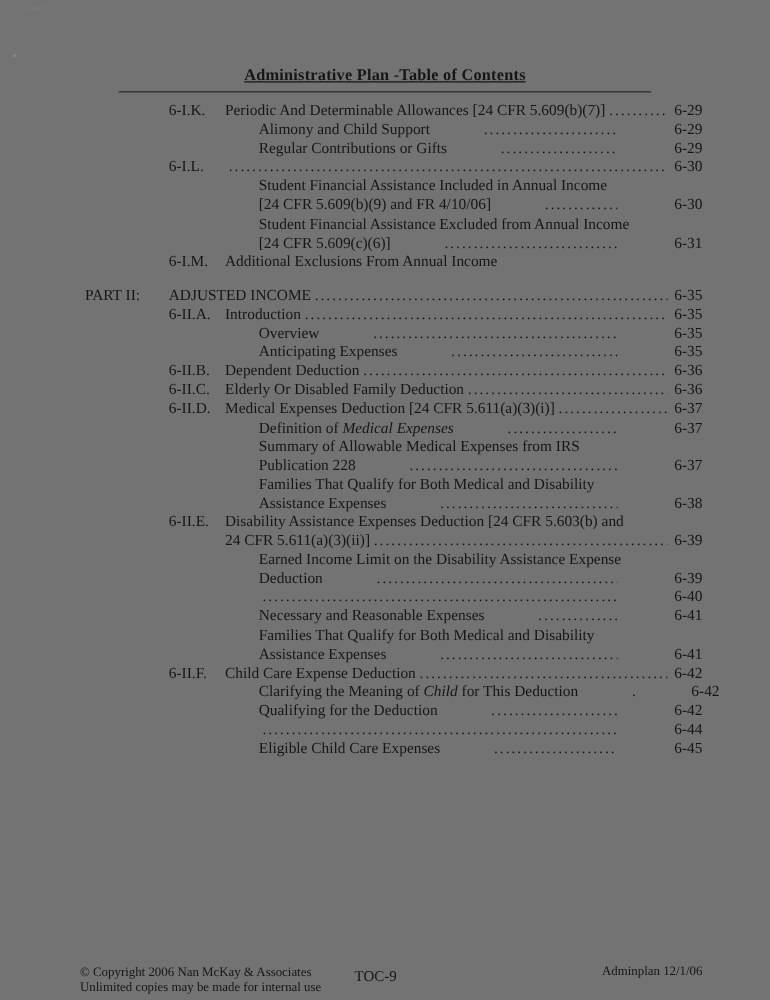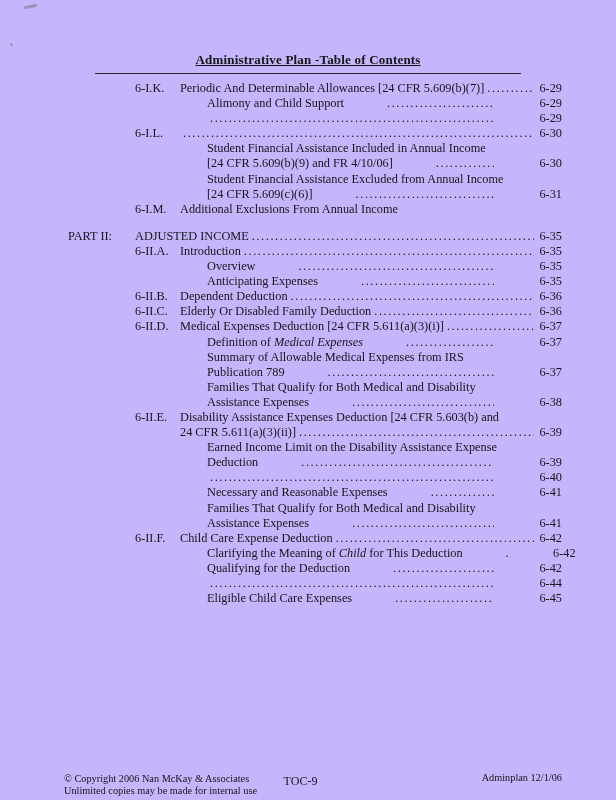--- a/index.html
+++ b/index.html
@@ -6,21 +6,21 @@
   html, body { margin: 0; padding: 0; }
   body {
     width: 616px; height: 800px;
     background: #e8e8e6;
     font-family: "Liberation Serif", serif;
     color: #161616;
   }
   .page {
     position: relative;
     width: 616px; height: 800px;
-    background: #c4b5fd;
+    background: #737373;
     overflow: hidden;
   }
   .artifact-dash {
     position: absolute; left: 24px; top: 5px;
     width: 13px; height: 3px; border-radius: 2px;
     background: #7a7a7a; transform: rotate(-12deg); opacity: .55;
   }
   .artifact-dot {
     position: absolute; left: 10px; top: 43px;
     width: 3px; height: 3px; border-radius: 50%;
@@ -85,20 +85,21 @@
         <span class="txt">Periodic And Determinable Allowances [24 CFR 5.609(b)(7)]</span>
         <span class="dots">............................................................................................................................................................................................................................</span>
         <span class="pg">6-29</span>
       </div>
       <div class="row sub">
         <span class="txt">Alimony and Child Support</span>
         <span class="dots">............................................................................................................................................................................................................................</span>
         <span class="pg">6-29</span>
       </div>
       <div class="row sub">
+        <span class="txt">Regular Contributions or Gifts</span>
         <span class="dots">............................................................................................................................................................................................................................</span>
         <span class="pg">6-29</span>
       </div>
       <div class="row sec">
         <span class="num-sec">6-I.L.</span>
         <span class="dots">............................................................................................................................................................................................................................</span>
         <span class="pg">6-30</span>
       </div>
       <div class="row sub">
         <span class="txt">Student Financial Assistance Included in Annual Income</span>
@@ -163,21 +164,21 @@
       </div>
       <div class="row sub">
         <span class="txt"><span>Definition of </span><span class="it">Medical Expenses</span></span>
         <span class="dots">............................................................................................................................................................................................................................</span>
         <span class="pg">6-37</span>
       </div>
       <div class="row sub">
         <span class="txt">Summary of Allowable Medical Expenses from IRS</span>
       </div>
       <div class="row sub">
-        <span class="txt">Publication 789</span>
+        <span class="txt">Publication 228</span>
         <span class="dots">............................................................................................................................................................................................................................</span>
         <span class="pg">6-37</span>
       </div>
       <div class="row sub">
         <span class="txt">Families That Qualify for Both Medical and Disability</span>
       </div>
       <div class="row sub">
         <span class="txt">Assistance Expenses</span>
         <span class="dots">............................................................................................................................................................................................................................</span>
         <span class="pg">6-38</span>

